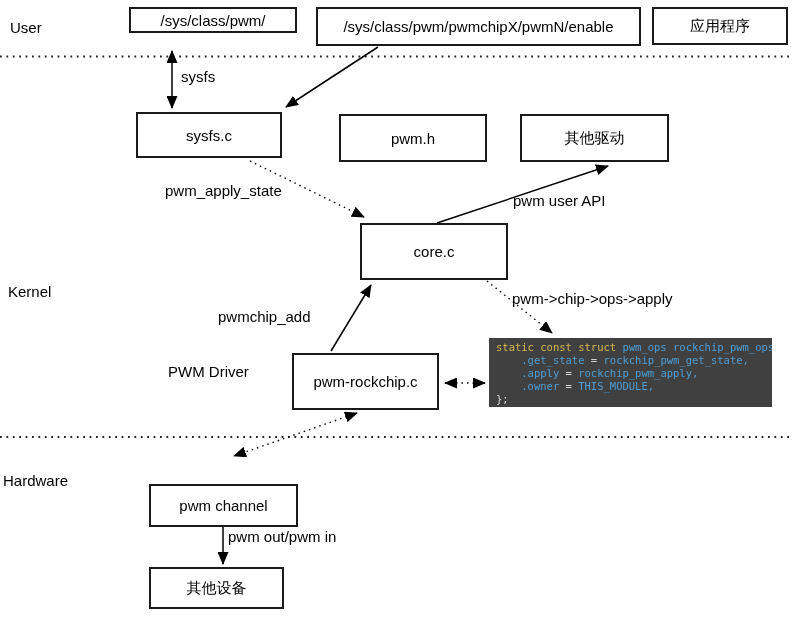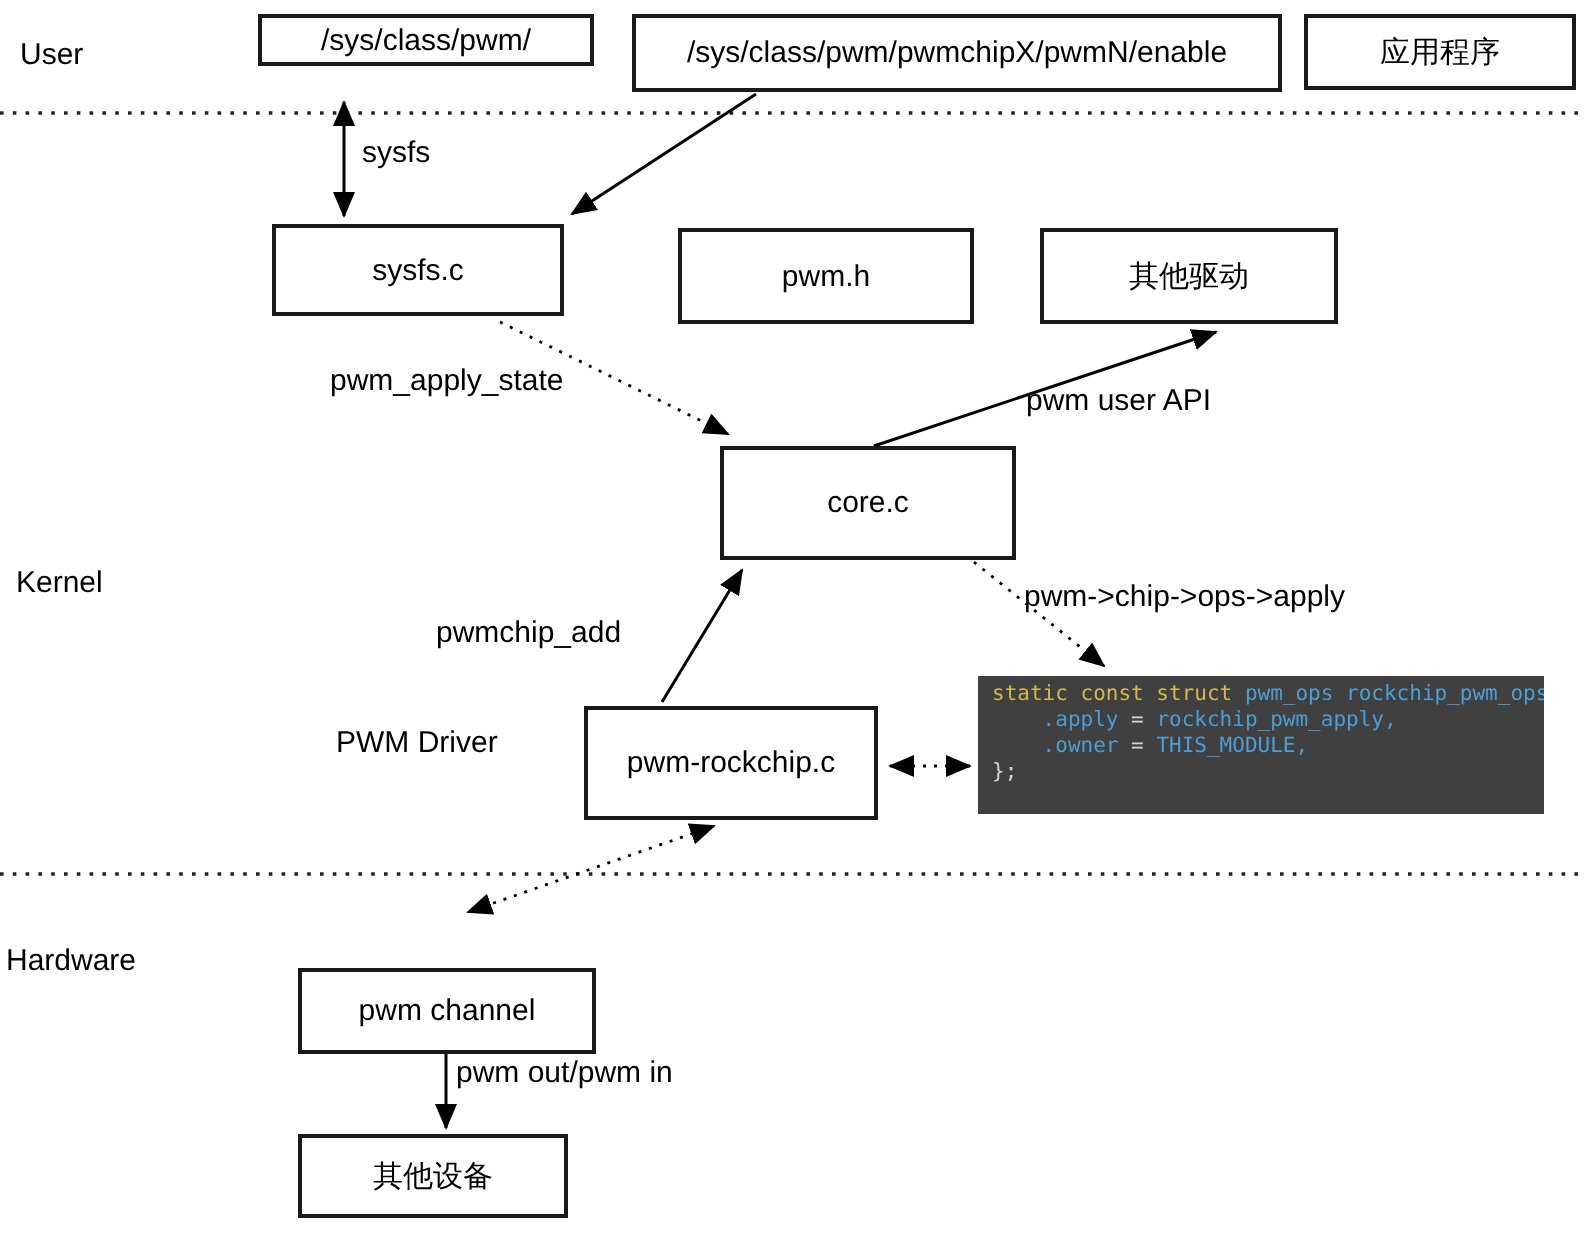--- a/index.html
+++ b/index.html
@@ -78,20 +78,21 @@
   </div>
   <div class="dbox" style="left:337px;top:223px;width:148px;height:57px;margin-left:23px;">
     <span>core.c</span>
   </div>
   <div class="dbox" style="left:292px;top:353px;width:147px;height:57px;">
     <span>pwm-rockchip.c</span>
   </div>
 
   <div class="codebox" style="background: #404040;">
       <div class="code-line"><span style="color: rgb(216, 184, 78);">static const struct </span><span style="color: rgb(77, 158, 214);">pwm_ops rockchip_pwm_ops</span></div>
+      <div class="code-line"><span style="color: rgb(214, 214, 214);">    </span><span style="color: rgb(77, 158, 214);">.get_state</span><span style="color: rgb(214, 214, 214);"> = </span><span style="color: rgb(77, 158, 214);">rockchip_pwm_get_state,</span></div>
       <div class="code-line"><span style="color: rgb(214, 214, 214);">    </span><span style="color: rgb(77, 158, 214);">.apply</span><span style="color: rgb(214, 214, 214);"> = </span><span style="color: rgb(77, 158, 214);">rockchip_pwm_apply,</span></div>
       <div class="code-line"><span style="color: rgb(214, 214, 214);">    </span><span style="color: rgb(77, 158, 214);">.owner</span><span style="color: rgb(214, 214, 214);"> = </span><span style="color: rgb(77, 158, 214); margin-top: 27px;">THIS_MODULE,</span></div>
       <div class="code-line"><span style="color: rgb(214, 214, 214);">};</span></div>
     </div>
 
   <div class="dbox" style="left:149px;top:460px;width:149px;height:43px;margin-top:24px;">
     <span>pwm channel</span>
   </div>
   <div class="dbox" style="left:149px;top:567px;width:135px;height:42px;font-family:Liberation Mono, monospace;">
     <span>其他设备</span>

